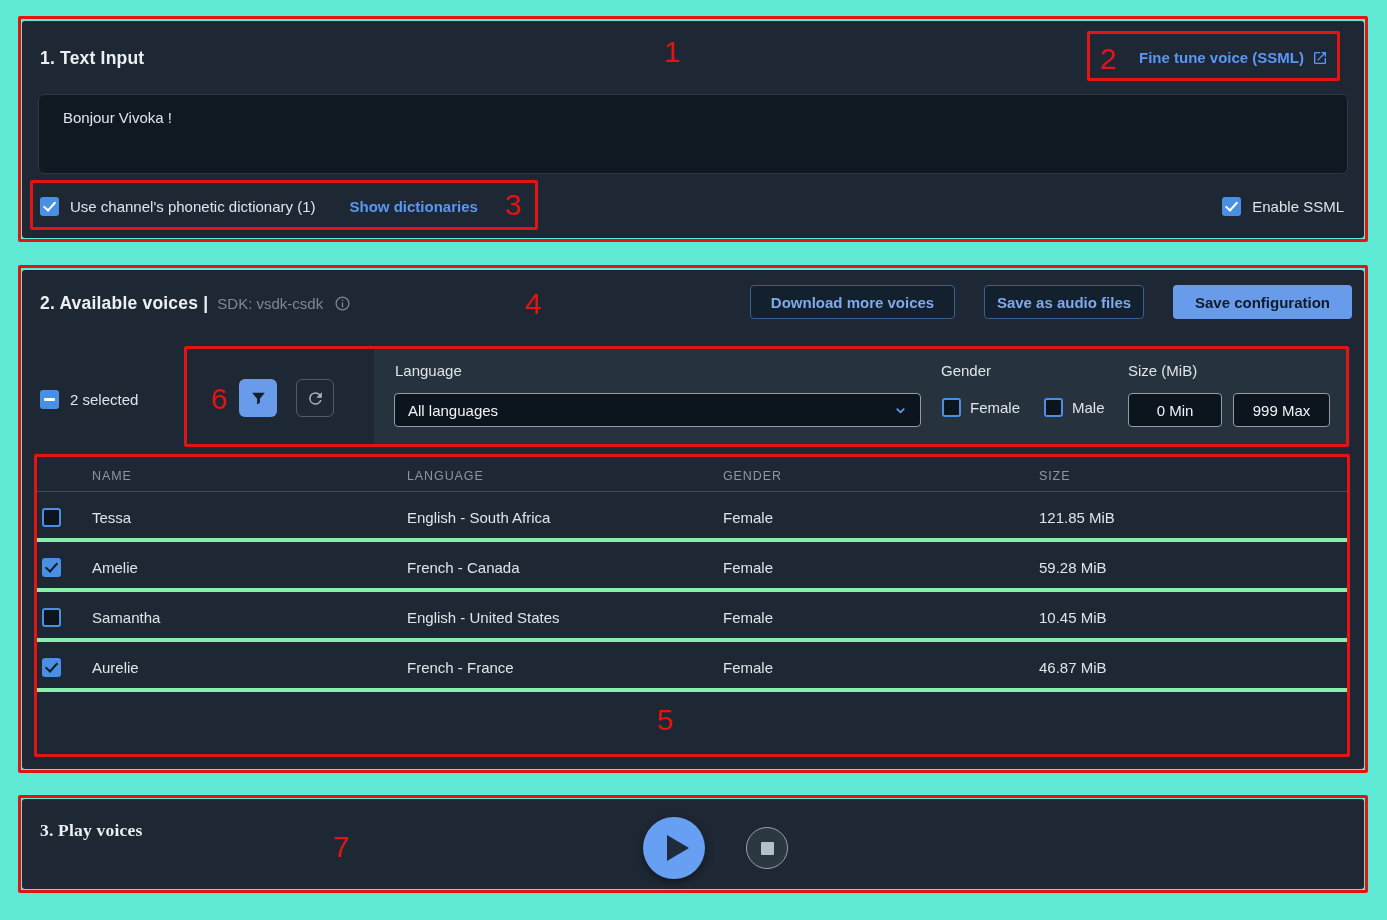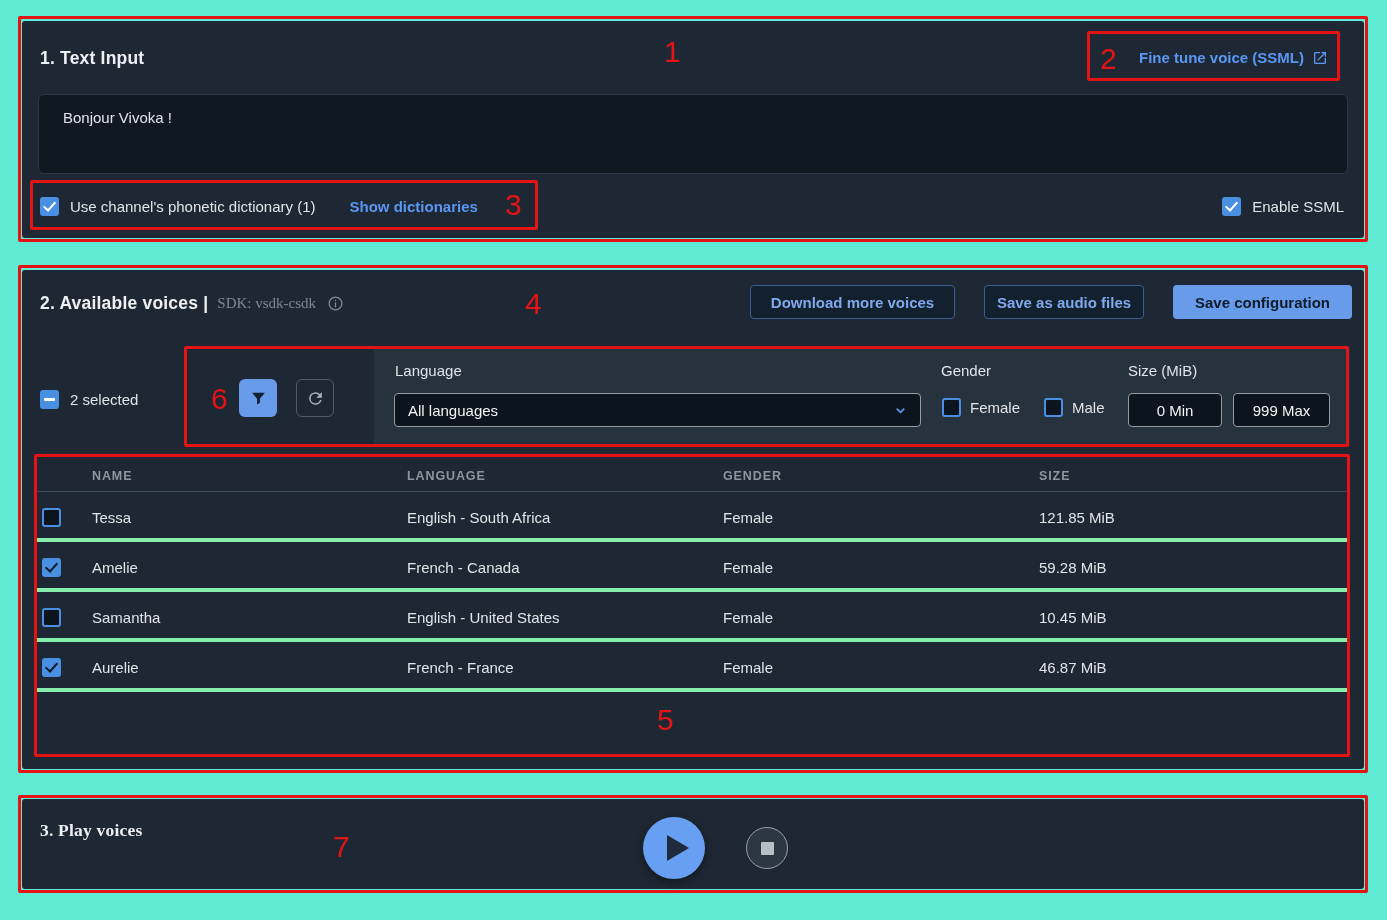--- a/index.html
+++ b/index.html
@@ -5,21 +5,21 @@
   html,body { margin:0; padding:0; background:#151b23; }
   * { box-sizing:border-box; }
   .screen {
     position:relative; width:1387px; height:920px; background:#5eead4;
     font-family:"Liberation Sans", sans-serif; overflow:hidden;
   }
   .panel { position:absolute; background:#1e2834; border-radius:3px; }
   .abs { position:absolute; }
   .panel-title { margin:0; font-size:17.5px; font-weight:700; color:#edf0f3; letter-spacing:0.2px; }
   .body-text { font-size:15px; color:#dfe4e9; }
-  .gray-text { font-size:15px; color:#7e8894;font-family:Liberation Serif, serif; }
+  .gray-text { font-size:15px; color:#7e8894; }
   .link { color:#5b96f2; font-weight:700; font-size:15px; cursor:pointer; text-decoration:none; display:inline-flex; align-items:center; gap:8px; }
   .textarea-box {
     background:#101922; border:1px solid #2c3745; border-radius:6px;
     color:#dfe4e9; font-size:15px; padding:14px 24px; cursor:text;
   }
   .row-flex { display:flex; align-items:center; gap:11px; }
   .checkbox { width:19px; height:19px; border-radius:3px; position:relative; flex:0 0 auto; cursor:pointer; }
   .checkbox.unchecked { background:#0c141d; border:2px solid #4a90e2; }
   .checkbox.checked { background:#4a90e2; }
   .checkbox.checked::after {
@@ -39,21 +39,21 @@
   .icon-btn-filled  { background:#689ceb; border:none; }
   .icon-btn-outline { background:transparent; border:1px solid #505c69; }
   .filter-strip { position:absolute; background:#27323f; }
   .field-label { font-size:15px; color:#dfe4e9; }
   .select-box, .num-input {
     position:absolute; background:#0c141d; border:1px solid #939ca6; border-radius:4px;
     color:#f2f4f6; font-size:15px; display:flex; align-items:center; cursor:pointer;
   }
   .select-box { justify-content:space-between; padding:0 12px 0 13px; }
   .num-input  { justify-content:center; padding:0 14px; }
-  .table-header-label { position:absolute; font-size:12.5px; color:#8d96a0; letter-spacing:0.9px; font-weight:700; }
+  .table-header-label { position:absolute; font-size:12.5px; color:#8d96a0; letter-spacing:0.9px; font-weight:400; }
   .thead { position:absolute; border-bottom:1px solid #3d4a5c; }
   .trow  { position:absolute; border-bottom:4px solid #86efac; }
   .cell  { position:absolute; top:0; height:50px; display:flex; align-items:center; font-size:15px; color:#dfe4e9; }
   .red-box { position:absolute; border:3px solid #e51414; border-radius:2px; pointer-events:none; z-index:50; }
   .red-num { position:absolute; color:#e51414; font-size:30px; line-height:1; z-index:51; pointer-events:none; }
   .play-btn { position:absolute; width:62px; height:62px; border-radius:50%; background:#67a0f2;
               display:flex; align-items:center; justify-content:center; cursor:pointer;
               box-shadow:0 3px 8px rgba(0,0,0,0.45); border:none; }
   .play-triangle { width:0; height:0; border-left:22px solid #1e2b3a; border-top:13px solid transparent; border-bottom:13px solid transparent; margin-left:7px; }
   .stop-btn { position:absolute; width:42px; height:42px; border-radius:50%; background:#2c3744;

